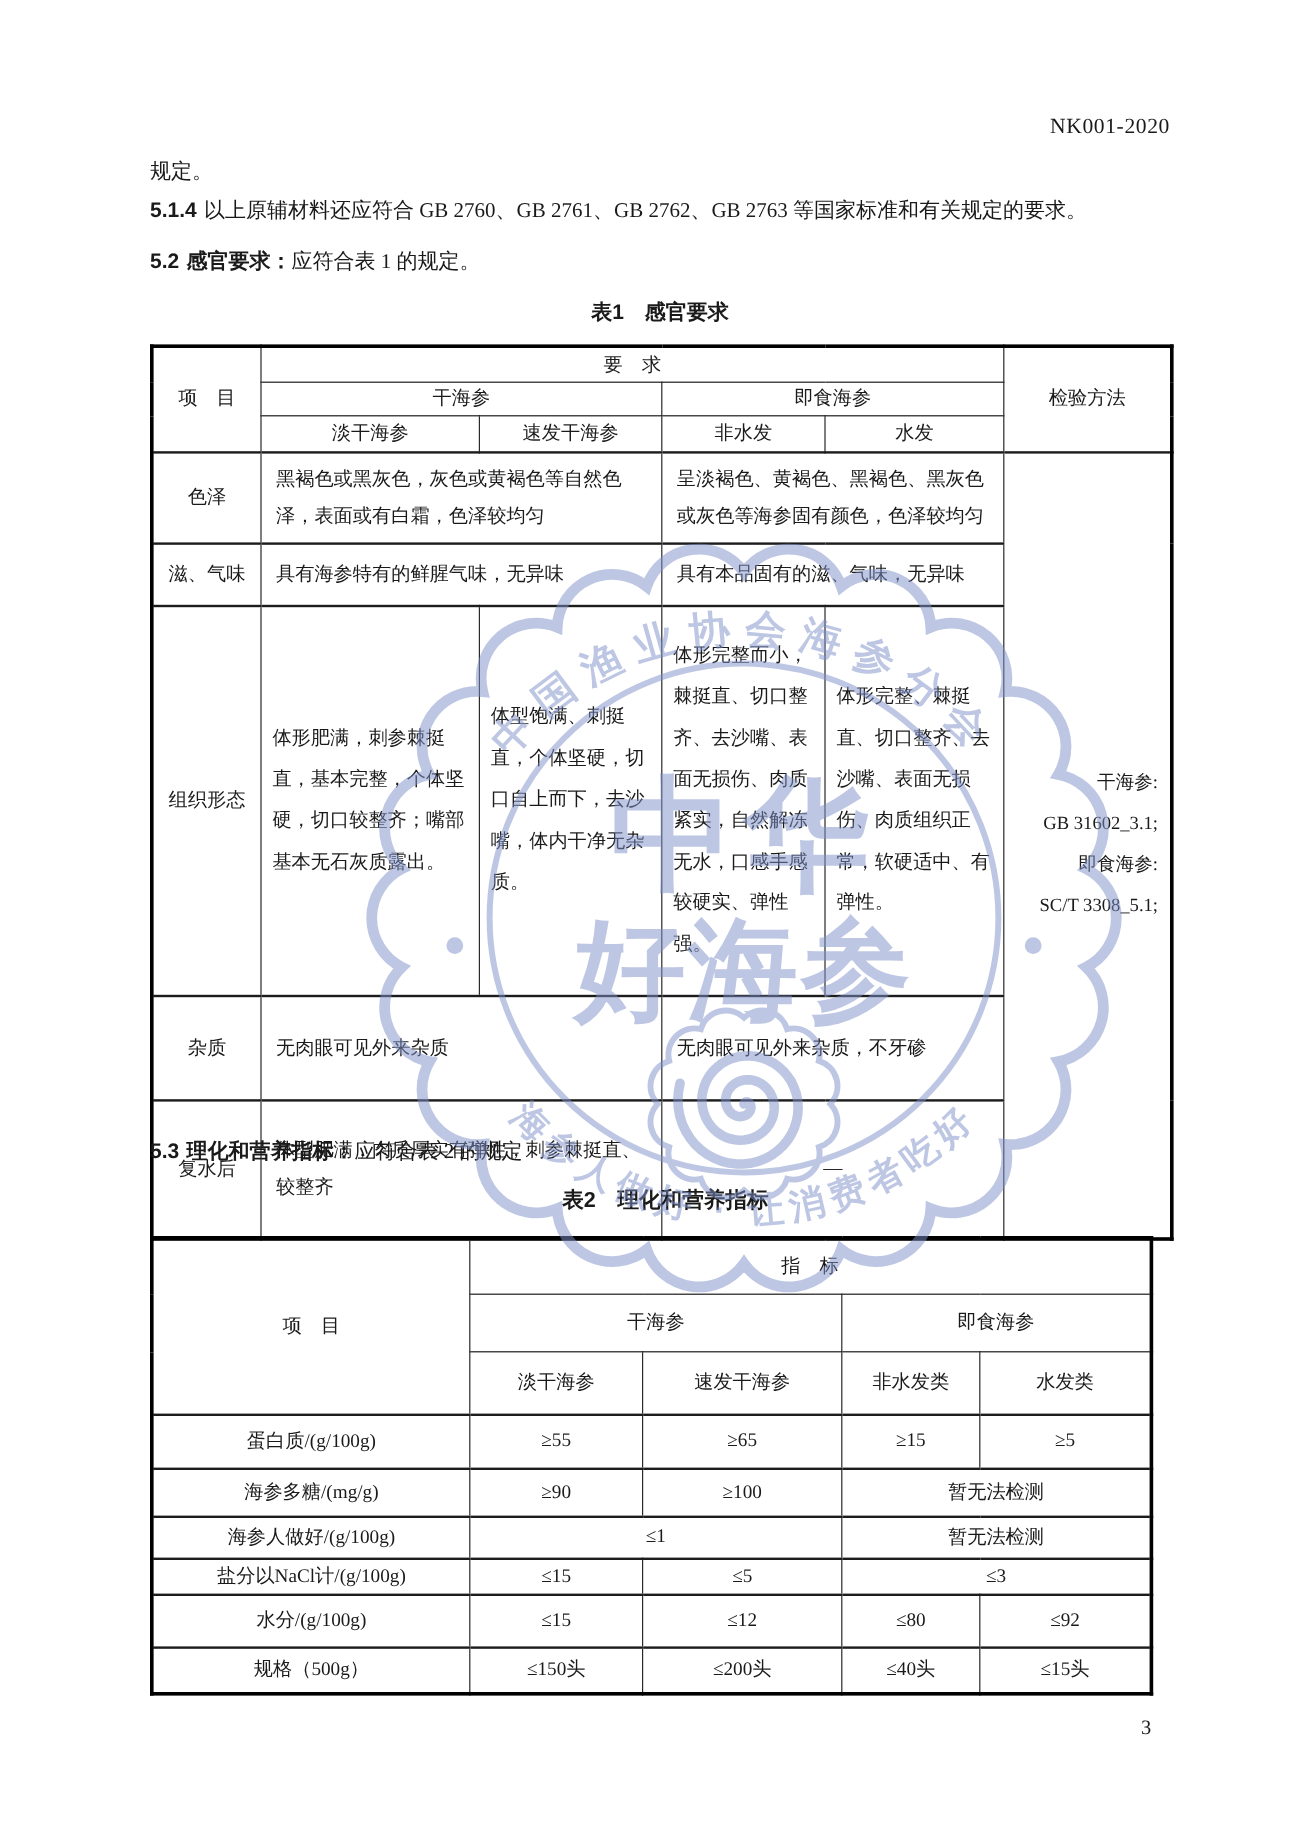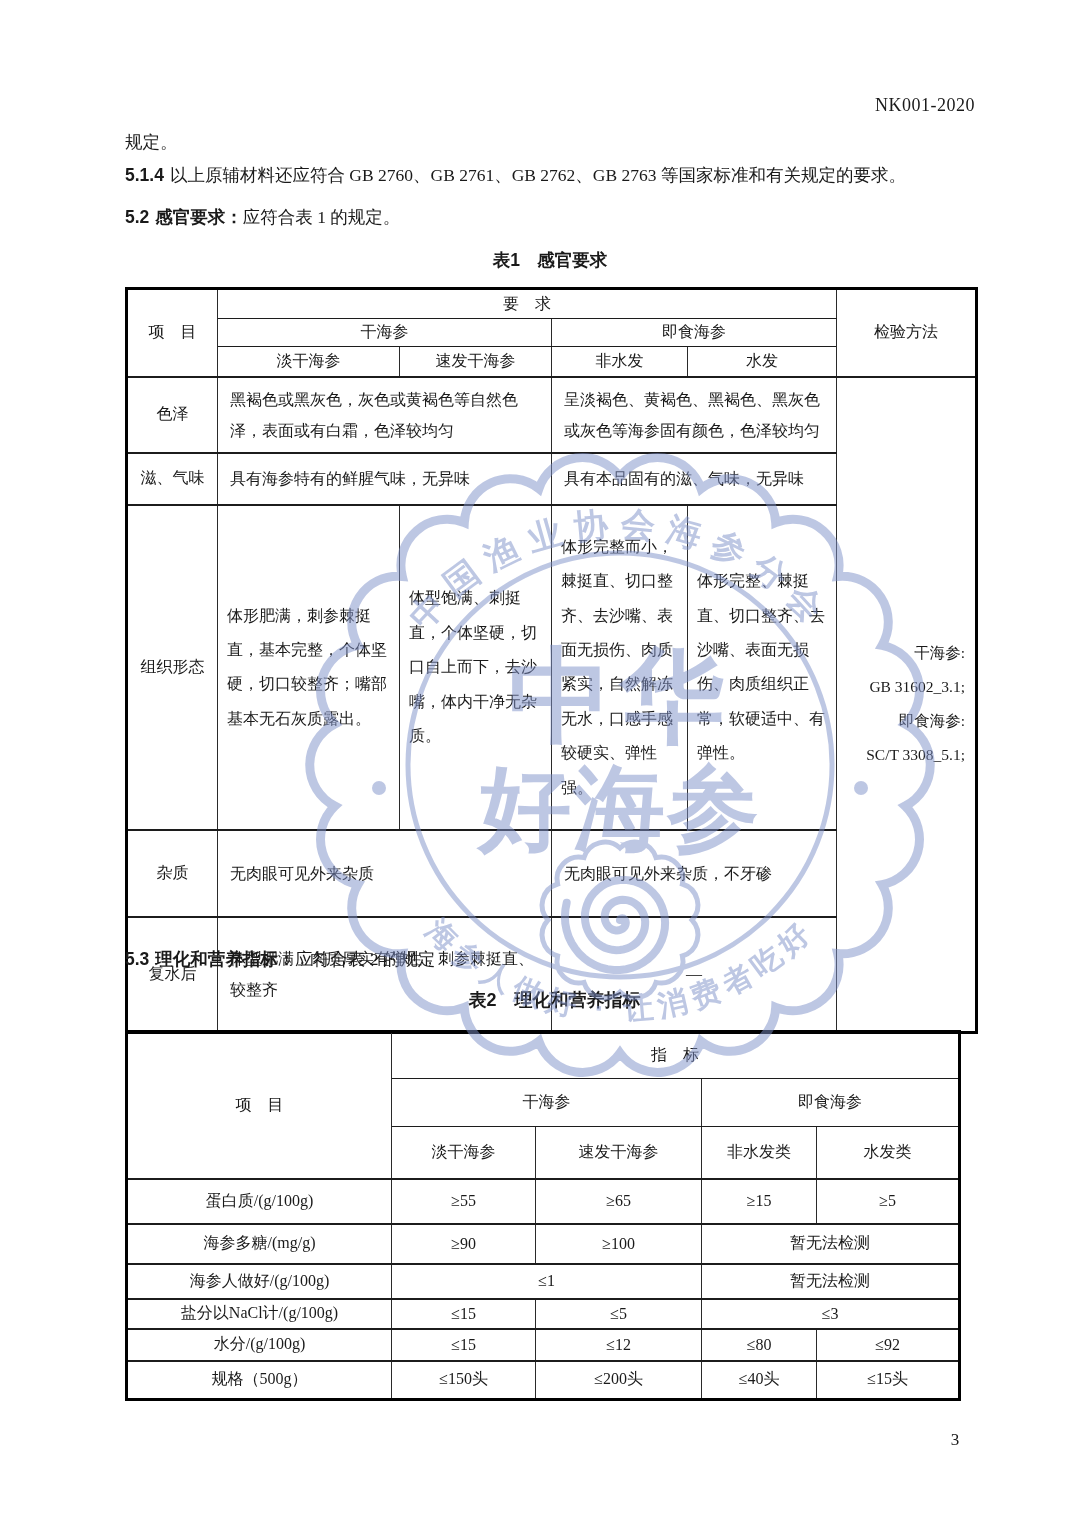--- a/index.html
+++ b/index.html
@@ -160,21 +160,21 @@
       <td>海参人做好/(g/100g)</td>
       <td colspan="2">≤1</td>
       <td colspan="2">暂无法检测</td>
     </tr>
     <tr style="height:30px">
       <td>盐分以NaCl计/(g/100g)</td>
       <td>≤15</td>
       <td>≤5</td>
       <td colspan="2">≤3</td>
     </tr>
-    <tr style="height:32px">
+    <tr style="height:44px">
       <td>水分/(g/100g)</td>
       <td>≤15</td>
       <td>≤12</td>
       <td>≤80</td>
       <td>≤92</td>
     </tr>
     <tr style="height:39px">
       <td>规格（500g）</td>
       <td>≤150头</td>
       <td>≤200头</td>

